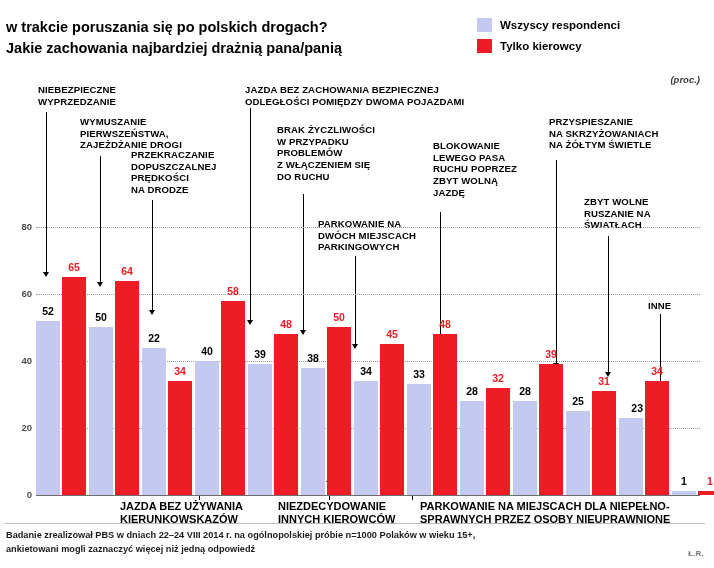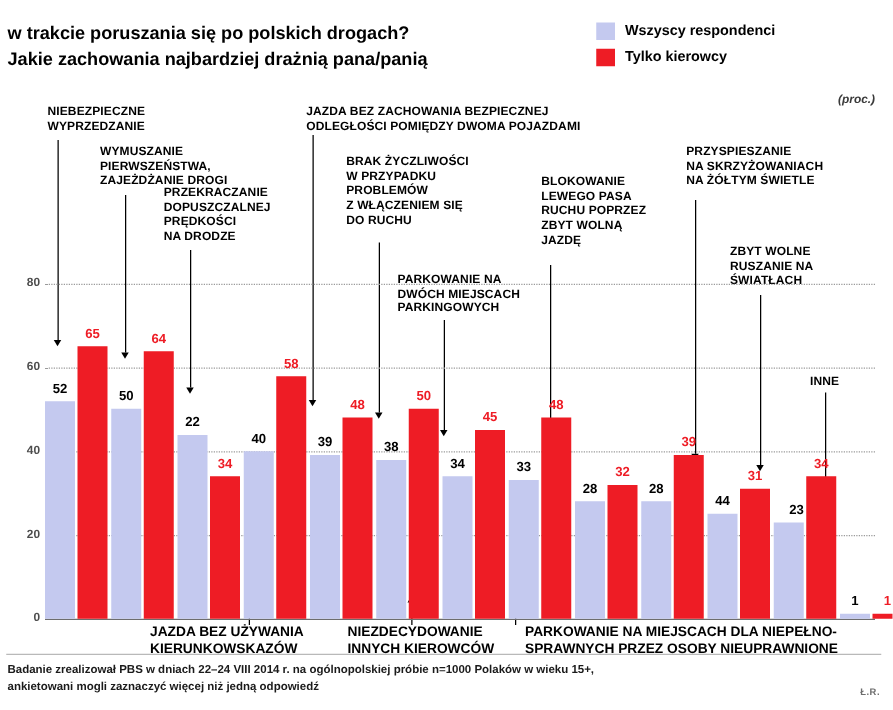--- a/index.html
+++ b/index.html
@@ -392,21 +392,21 @@
       <div class="group" style="left:477px; width:52px;">
         <div class="bar all" style="width:24px; height:94px;"></div>
         <div class="bar drv" style="left:26px; width:24px; height:131px;"></div>
         <div class="bar-value all" style="left:0px; width:24px; bottom:98px;">28</div>
         <div class="bar-value drv" style="left:26px; width:24px; bottom:135px;">39</div>
       </div>
 
       <div class="group" style="left:530px; width:52px;">
         <div class="bar all" style="width:24px; height:84px;"></div>
         <div class="bar drv" style="left:26px; width:24px; height:104px;"></div>
-        <div class="bar-value all" style="left:0px; width:24px; bottom:88px;">44</div>
+        <div class="bar-value all" style="left:0px; width:24px; bottom:88px;">25</div>
         <div class="bar-value drv" style="left:26px; width:24px; bottom:108px;">31</div>
       </div>
 
       <div class="group" style="left:583px; width:52px;">
         <div class="bar all" style="width:24px; height:77px;"></div>
         <div class="bar drv" style="left:26px; width:24px; height:114px;"></div>
         <div class="bar-value all" style="left:0px; width:24px; bottom:81px;text-align:right;">23</div>
         <div class="bar-value drv" style="left:26px; width:24px; bottom:118px;">34</div>
       </div>
 

